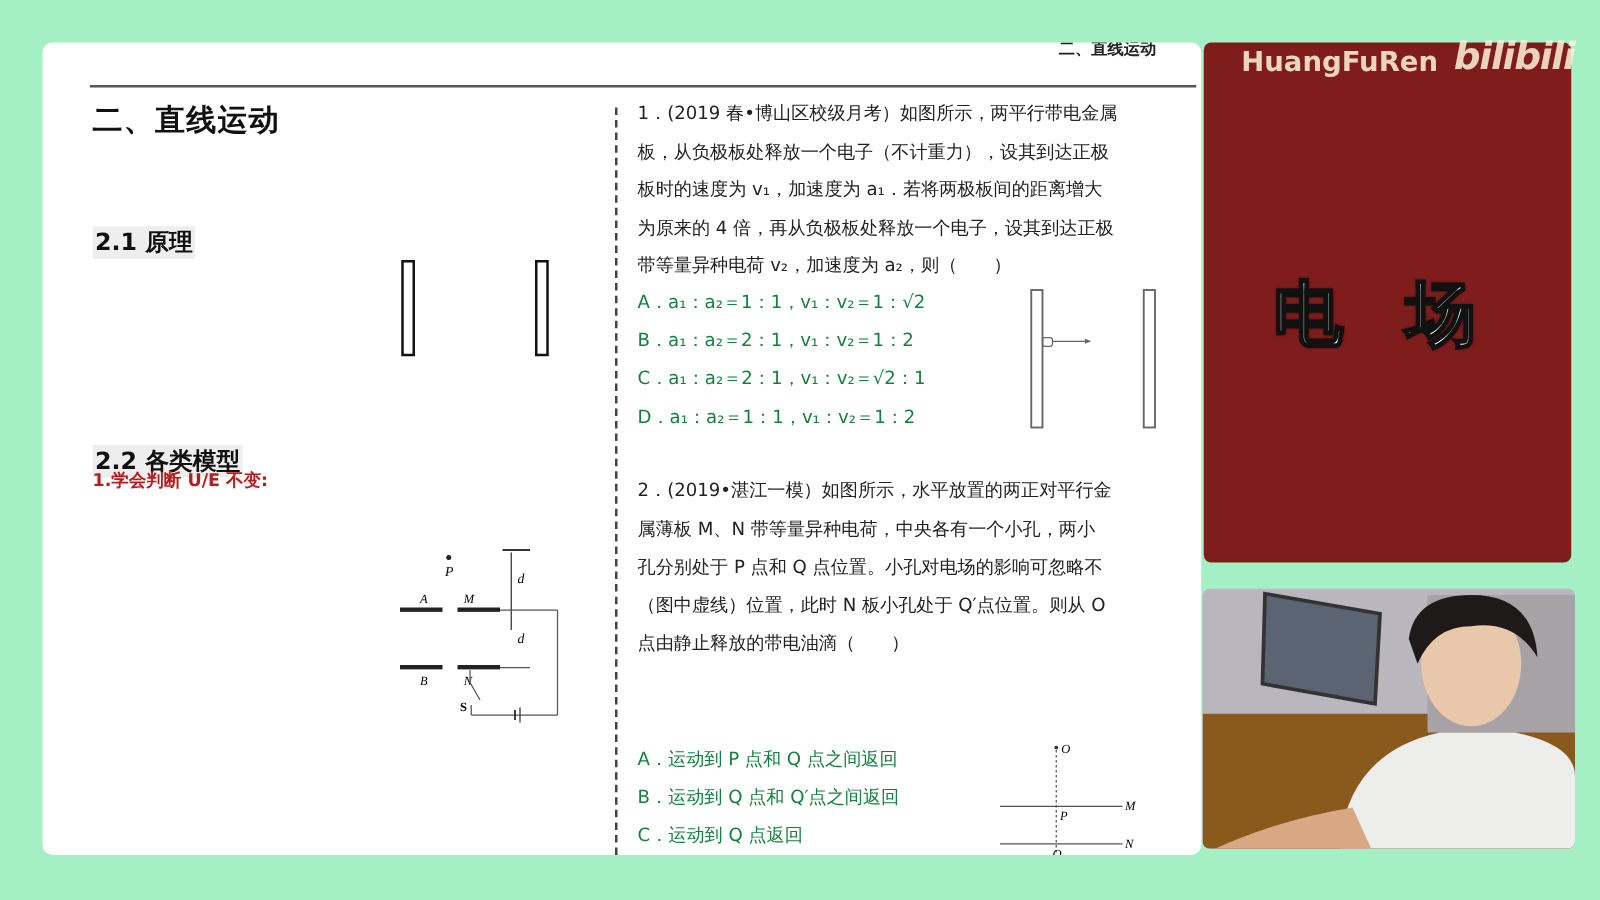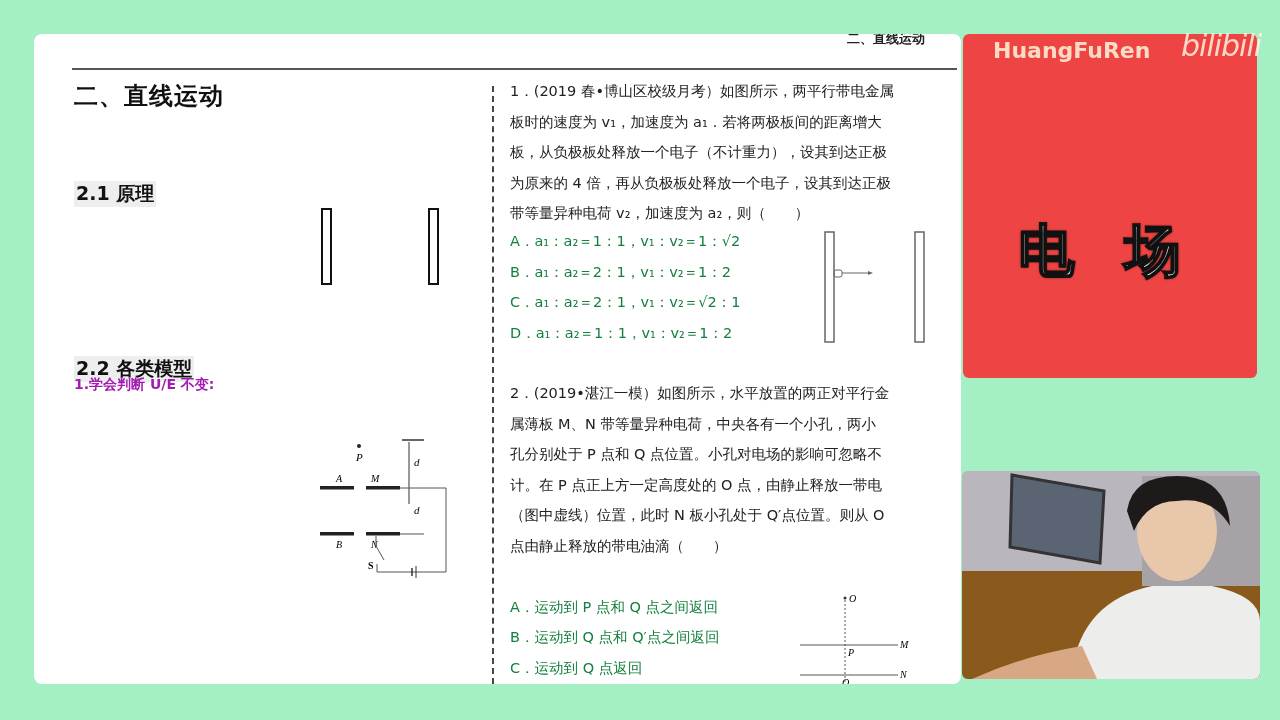--- a/index.html
+++ b/index.html
@@ -19,29 +19,29 @@
   .top-rule { position:absolute; left:38px; right:4px; top:34px; height:2px; background:#555; }
   .col-divider {
     position:absolute; left:458px; top:52px; bottom:0; width:0;
     border-left:2px dashed #444;
   }
   .h1 { position:absolute; left:40px; top:46px; font-size:24px; font-weight:bold; color:#111; letter-spacing:1px; }
   .h2 {
     position:absolute; left:40px; font-size:19px; font-weight:bold; color:#111;
     background:#eeeeee; padding:0 2px;margin-top:35px;
   }
-  .h3 { position:absolute; left:40px; top:342px; font-size:14px; font-weight:bold; color:#a21caf; }
+  .h3 { position:absolute; left:40px; top:342px; font-size:14px; font-weight:bold; color:#b91c1c; }
   .q { position:absolute; left:476px; width:400px; font-size:14.5px; color:#222; line-height:30.5px; }
   .opt { position:absolute; left:476px; font-size:14.5px; color:#15803d; }
   .brand-panel {
-    position:absolute; left:963px; top:34px; width:294px; height:344px;
-    background:#ef4444; border-radius:6px;
+    position:absolute; left:963px; top:34px; width:294px; height:416px;
+    background:#7f1d1d; border-radius:6px;
   }
   .brand-name { position:absolute; left:30px; top:4px; font-size:22px; font-weight:bold; color:#fff6dc; opacity:0.85; }
-  .brand-logo { position:absolute; left:200px; top:-6px; font-size:30px; font-weight:normal; color:#fff3dd; opacity:0.85; font-style:italic; letter-spacing:-1px;margin-left:18px;}
+  .brand-logo { position:absolute; left:200px; top:-6px; font-size:30px; font-weight:bold; color:#fff3dd; opacity:0.85; font-style:italic; letter-spacing:-1px;}
   .topic {
     position:absolute; left:0; right:0; top:180px; text-align:center;
     font-size:56px; font-weight:bold; color:#ffffff; letter-spacing:50px;
     -webkit-text-stroke:2px #111; text-shadow:0 0 3px #000;margin-left:29px;
   }
   .webcam {
     position:absolute; left:962px; top:471px; width:298px; height:208px;
     border-radius:6px; overflow:hidden; background:#b8b8bd;
   }
   svg text { font-family:"Liberation Serif", serif; }
@@ -89,22 +89,22 @@
     <line x1="63" y1="138" x2="132" y2="138" stroke="#555"></line>
     <line x1="98" y1="134" x2="98" y2="142" stroke="#333" stroke-width="1.5"></line>
     <line x1="102" y1="132" x2="102" y2="144" stroke="#333" stroke-width="1"></line>
   </svg>
 
   <div class="col-divider"></div>
 
   <div>
     <div class="q" style="top:42px">
       <div>1．(2019 春•博山区校级月考）如图所示，两平行带电金属</div>
+      <div>板，从负极板处释放一个电子（不计重力），设其到达正极</div>
       <div>板时的速度为 v₁，加速度为 a₁．若将两极板间的距离增大</div>
-      <div>板，从负极板处释放一个电子（不计重力），设其到达正极</div>
       <div>为原来的 4 倍，再从负极板处释放一个电子，设其到达正极</div>
       <div>带等量异种电荷 v₂，加速度为 a₂，则（　　）</div>
     </div>
     <div class="opt" style="top:198px">A．a₁：a₂＝1：1，v₁：v₂＝1：√2</div>
     <div class="opt" style="top:229px">B．a₁：a₂＝2：1，v₁：v₂＝1：2</div>
     <div class="opt" style="top:259px">C．a₁：a₂＝2：1，v₁：v₂＝√2：1</div>
     <div class="opt" style="top:290px">D．a₁：a₂＝1：1，v₁：v₂＝1：2</div>
     <svg style="position:absolute;left:786px;top:196px" width="110" height="116">
       <rect x="5" y="2" width="9" height="110" fill="none" stroke="#666" stroke-width="1.5"></rect>
       <rect x="95" y="2" width="9" height="110" fill="none" stroke="#666" stroke-width="1.5"></rect>
@@ -112,21 +112,20 @@
       <line x1="22" y1="43" x2="48" y2="43" stroke="#666"></line>
       <polygon points="48,41 53,43 48,45" fill="#666"></polygon>
     </svg>
   </div>
 
   <div>
     <div class="q" style="top:344px">
       <div>2．(2019•湛江一模）如图所示，水平放置的两正对平行金</div>
       <div>属薄板 M、N 带等量异种电荷，中央各有一个小孔，两小</div>
       <div>孔分别处于 P 点和 Q 点位置。小孔对电场的影响可忽略不</div>
-      <div>计。在 P 点正上方一定高度处的 O 点，由静止释放一带电</div>
       <div>（图中虚线）位置，此时 N 板小孔处于 Q′点位置。则从 O</div>
       <div>点由静止释放的带电油滴（　　）</div>
     </div>
     <div class="opt" style="top:564px">A．运动到 P 点和 Q 点之间返回</div>
     <div class="opt" style="top:594px">B．运动到 Q 点和 Q′点之间返回</div>
     <div class="opt" style="top:625px">C．运动到 Q 点返回</div>
     <svg style="position:absolute;left:764px;top:556px" width="120" height="94">
       <circle cx="47" cy="8" r="1.5" fill="#333"></circle>
       <text x="51" y="12" font-size="10" font-style="italic">O</text>
       <line x1="47" y1="10" x2="47" y2="94" stroke="#555" stroke-dasharray="2,2"></line>

